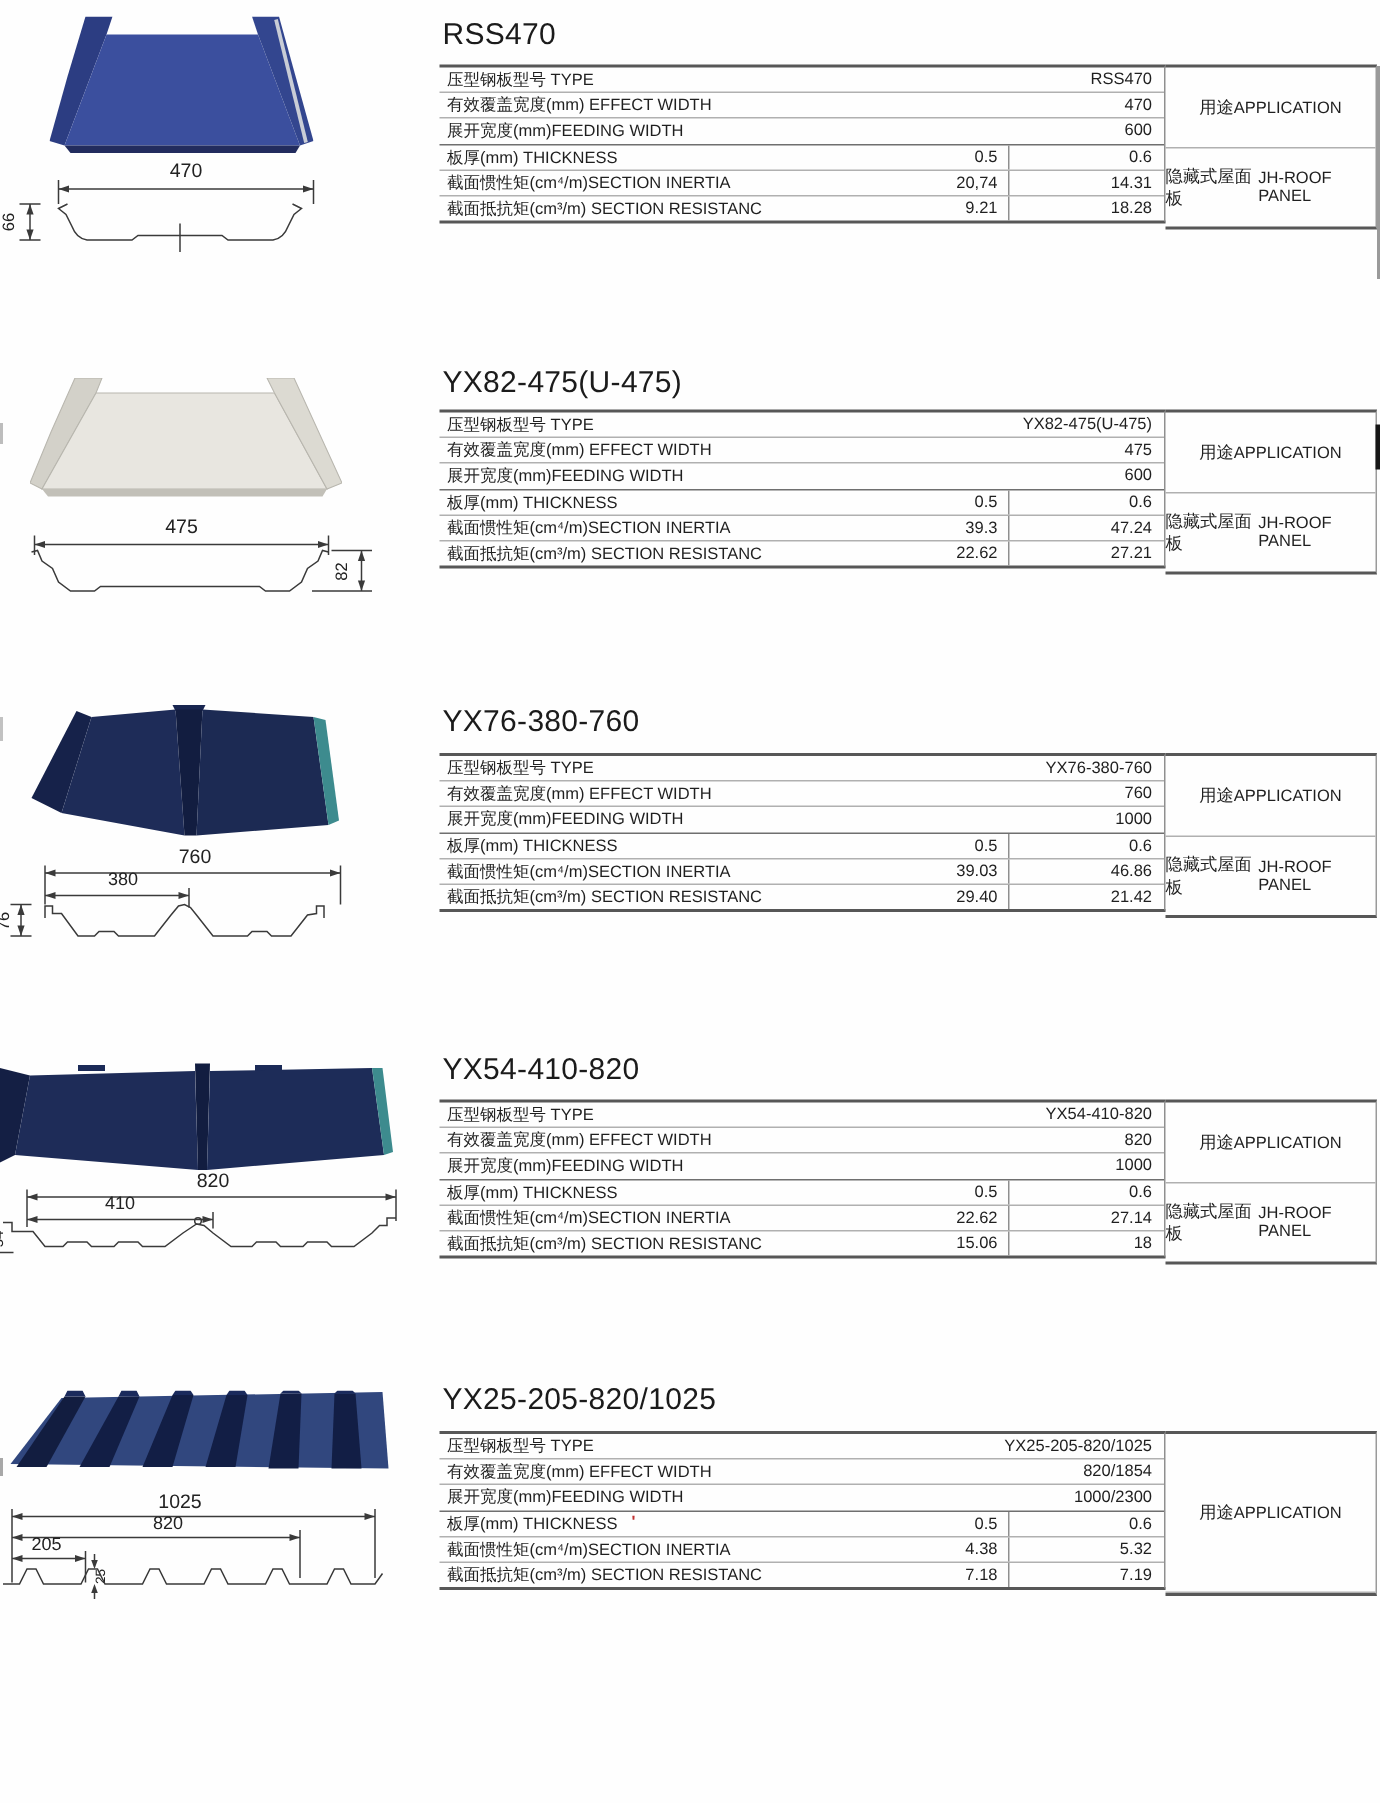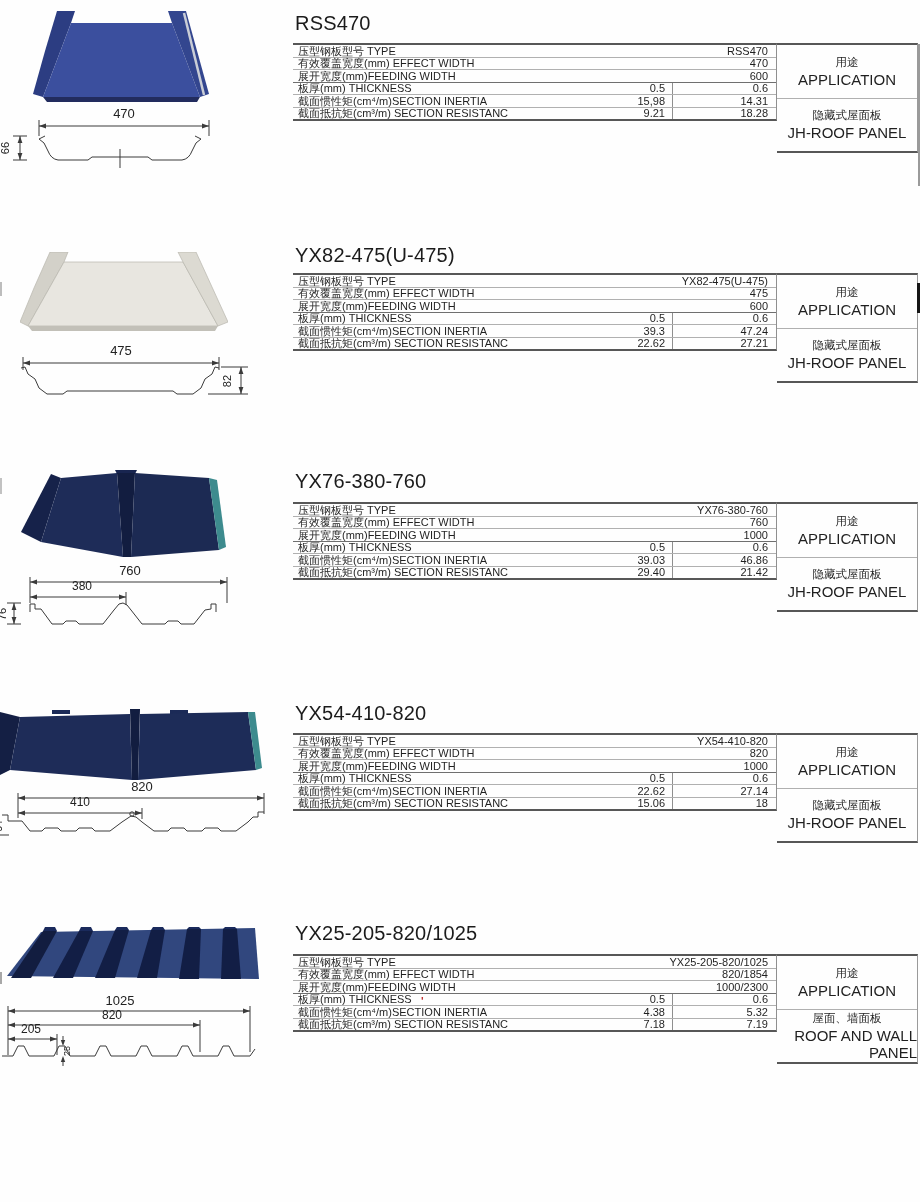--- a/index.html
+++ b/index.html
@@ -4,37 +4,37 @@
 <style>
   html,body{margin:0;padding:0;background:#e8e8e8;}
   .page{position:relative;width:920px;height:1202px;background:#fefefe;overflow:hidden;
         font-family:"Liberation Sans","DejaVu Sans",sans-serif;color:#1f1f1f;}
   .section{position:absolute;left:0;width:920px;}
   .title{position:absolute;left:295px;margin:0;font-size:20px;font-weight:500;color:#1b1b1b;
          white-space:nowrap;letter-spacing:0.2px;}
   .photo,.drawing{position:absolute;}
   
   .spec-table{position:absolute;left:293px;width:625px;height:110px;}
-  .rows{position:absolute;left:0;top:0;width:484px;height:78px;box-sizing:border-box;
+  .rows{position:absolute;left:0;top:0;width:484px;height:106px;box-sizing:border-box;
         border-top:2px solid #575757;border-bottom:2px solid #575757;border-right:1px solid #8f8f8f;
         display:flex;flex-direction:column;}
   .r{flex:1;position:relative;border-bottom:1px solid #b0b0b0;}
   .r:nth-child(3){border-bottom:1px solid #6f6f6f;}
   .r:last-child{border-bottom:none;text-align:center;}
   .lbl{position:absolute;left:5px;top:50%;transform:translateY(-50%);font-size:11px;white-space:nowrap;}
   .val,.v2{position:absolute;right:8px;top:50%;transform:translateY(-50%);font-size:11px;}
   .v1{position:absolute;right:111px;top:50%;transform:translateY(-50%);font-size:11px;}
   .r.double::after{content:"";position:absolute;left:379px;top:0;bottom:0;width:1px;background:#8f8f8f;}
   .appcol{position:absolute;left:484px;top:0;width:141px;height:110px;box-sizing:border-box;
           border-top:2px solid #575757;border-bottom:2px solid #575757;border-right:1px solid #9a9a9a;
           display:flex;flex-direction:column;}
-  .appcell{flex:1;display:flex;flex-direction:column;align-items:center;justify-content:center;text-align:right;}
+  .appcell{flex:1;display:flex;flex-direction:row;align-items:center;justify-content:center;text-align:left;}
   .appcell:first-child{border-bottom:1px solid #b0b0b0;}
   .app-zh{font-size:11.5px;}
-  .app-en{font-size:15px;margin-top:1px;}
+  .app-en{font-size:11px;margin-top:1px;}
   .redmark{position:absolute;left:128px;top:1px;color:#c03030;font-size:11px;font-weight:bold;}
   
   svg text{fill:#222;font-family:"Liberation Sans","DejaVu Sans",sans-serif;}
   .dline{stroke:#3a3a3a;stroke-width:1;fill:none;}
   .dfill{fill:#3a3a3a;stroke:none;}
   .artifact{position:absolute;}
 </style>
 </head>
 <body>
 
@@ -79,21 +79,21 @@
           <span class="lbl">展开宽度(mm)FEEDING WIDTH</span>
           <span class="val">600</span>
         </div>
         <div class="r double">
           <span class="lbl">板厚(mm) THICKNESS</span>
           <span class="v1">0.5</span>
           <span class="v2">0.6</span>
         </div>
         <div class="r double">
           <span class="lbl">截面惯性矩(cm⁴/m)SECTION INERTIA</span>
-          <span class="v1">15,98</span>
+          <span class="v1">20,74</span>
           <span class="v2">14.31</span>
         </div>
         <div class="r double">
           <span class="lbl">截面抵抗矩(cm³/m) SECTION RESISTANC</span>
           <span class="v1">9.21</span>
           <span class="v2">18.28</span>
         </div>
       </div>
       <div class="appcol">
         <div class="appcell">
@@ -388,24 +388,20 @@
           <span class="lbl">截面抵抗矩(cm³/m) SECTION RESISTANC</span>
           <span class="v1">7.18</span>
           <span class="v2">7.19</span>
         </div>
       </div>
       <div class="appcol">
         <div class="appcell">
           <div class="app-zh">用途</div>
           <div class="app-en">APPLICATION</div>
         </div>
-        <div class="appcell">
-          <div class="app-zh">屋面、墙面板</div>
-          <div class="app-en">ROOF AND WALL PANEL</div>
-        </div>
       </div>
     </div>
   </div>
 
   <div class="artifact" style="right:0;top:44px;width:2px;height:142px;background:#9a9a9a;"></div>
   <div class="artifact" style="right:0;top:283px;width:3px;height:30px;background:#161616;"></div>
   <div class="artifact" style="left:0;top:282px;width:2px;height:14px;background:#bdbdbd;"></div>
   <div class="artifact" style="left:0;top:478px;width:2px;height:16px;background:#c2c2c2;"></div>
   <div class="artifact" style="left:0;top:972px;width:2px;height:12px;background:#a8a8a8;"></div>
 

